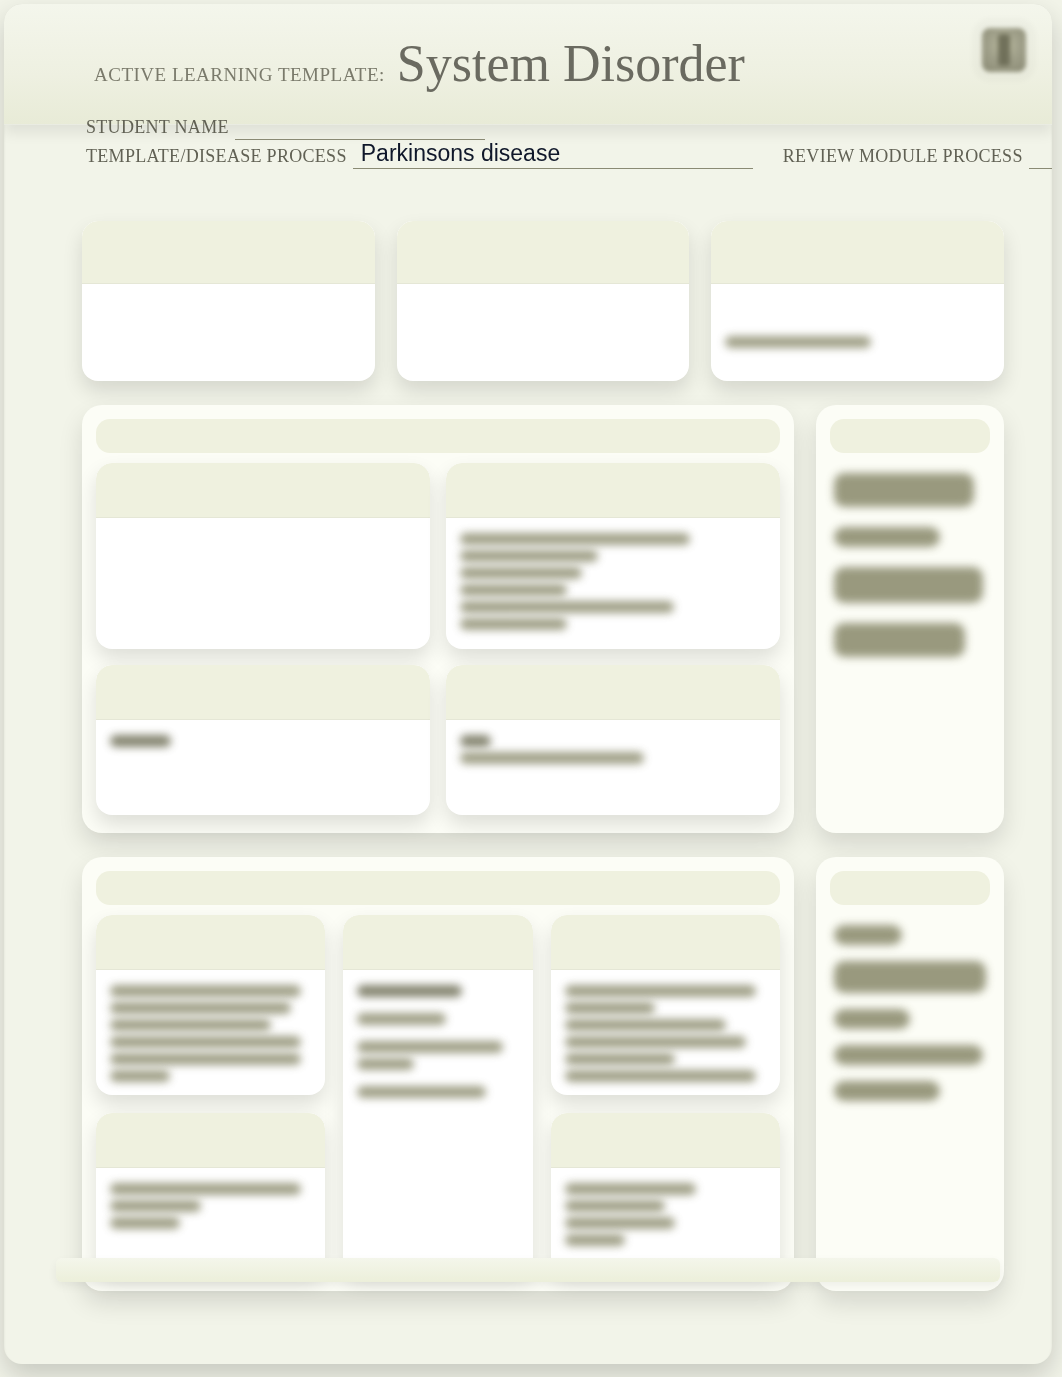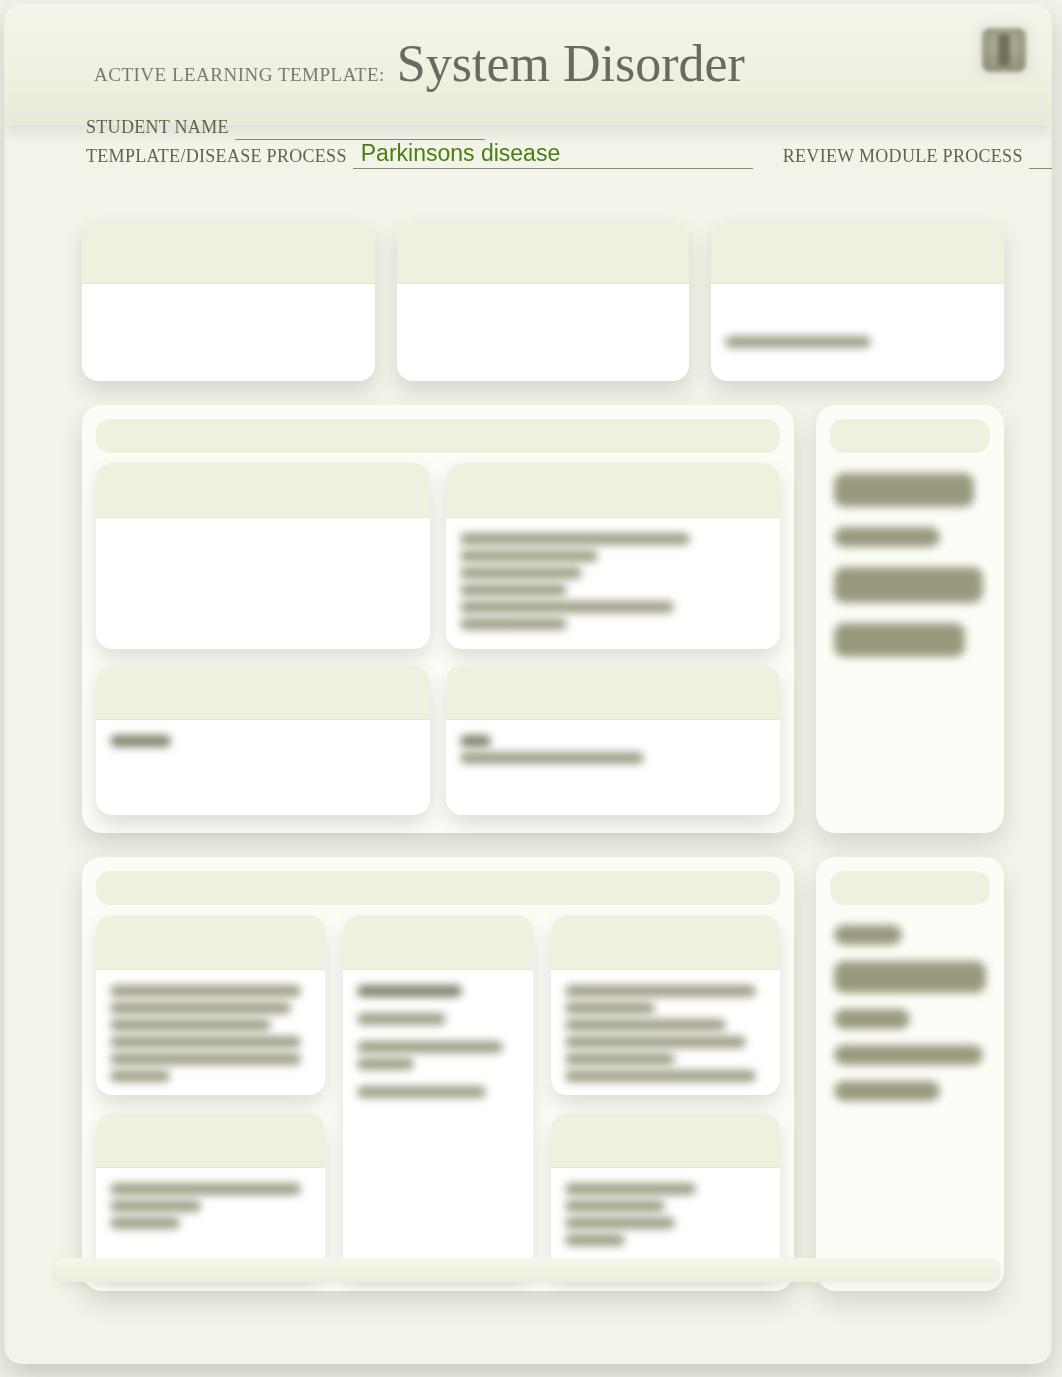--- a/index.html
+++ b/index.html
@@ -84,21 +84,21 @@
     position:absolute;left:8px;bottom:1px;
     color:#b7b79c;
     font-family:Arial,Helvetica,sans-serif;
     filter:blur(2.5px);
     font-size:20px;
     white-space:nowrap;
   }
   .meta-line .clear{
     position:absolute;left:8px;bottom:1px;
     font-family:Arial,Helvetica,sans-serif;
-    font-size:23px;color:#4d7c0f;
+    font-size:23px;color:#0f172a;
     white-space:nowrap;
   }
 
   .cards-row, .group-row{
     display:flex;
     gap:22px;
     padding:30px 48px 0 78px;
   }
   .card{
     background:#ffffff;

